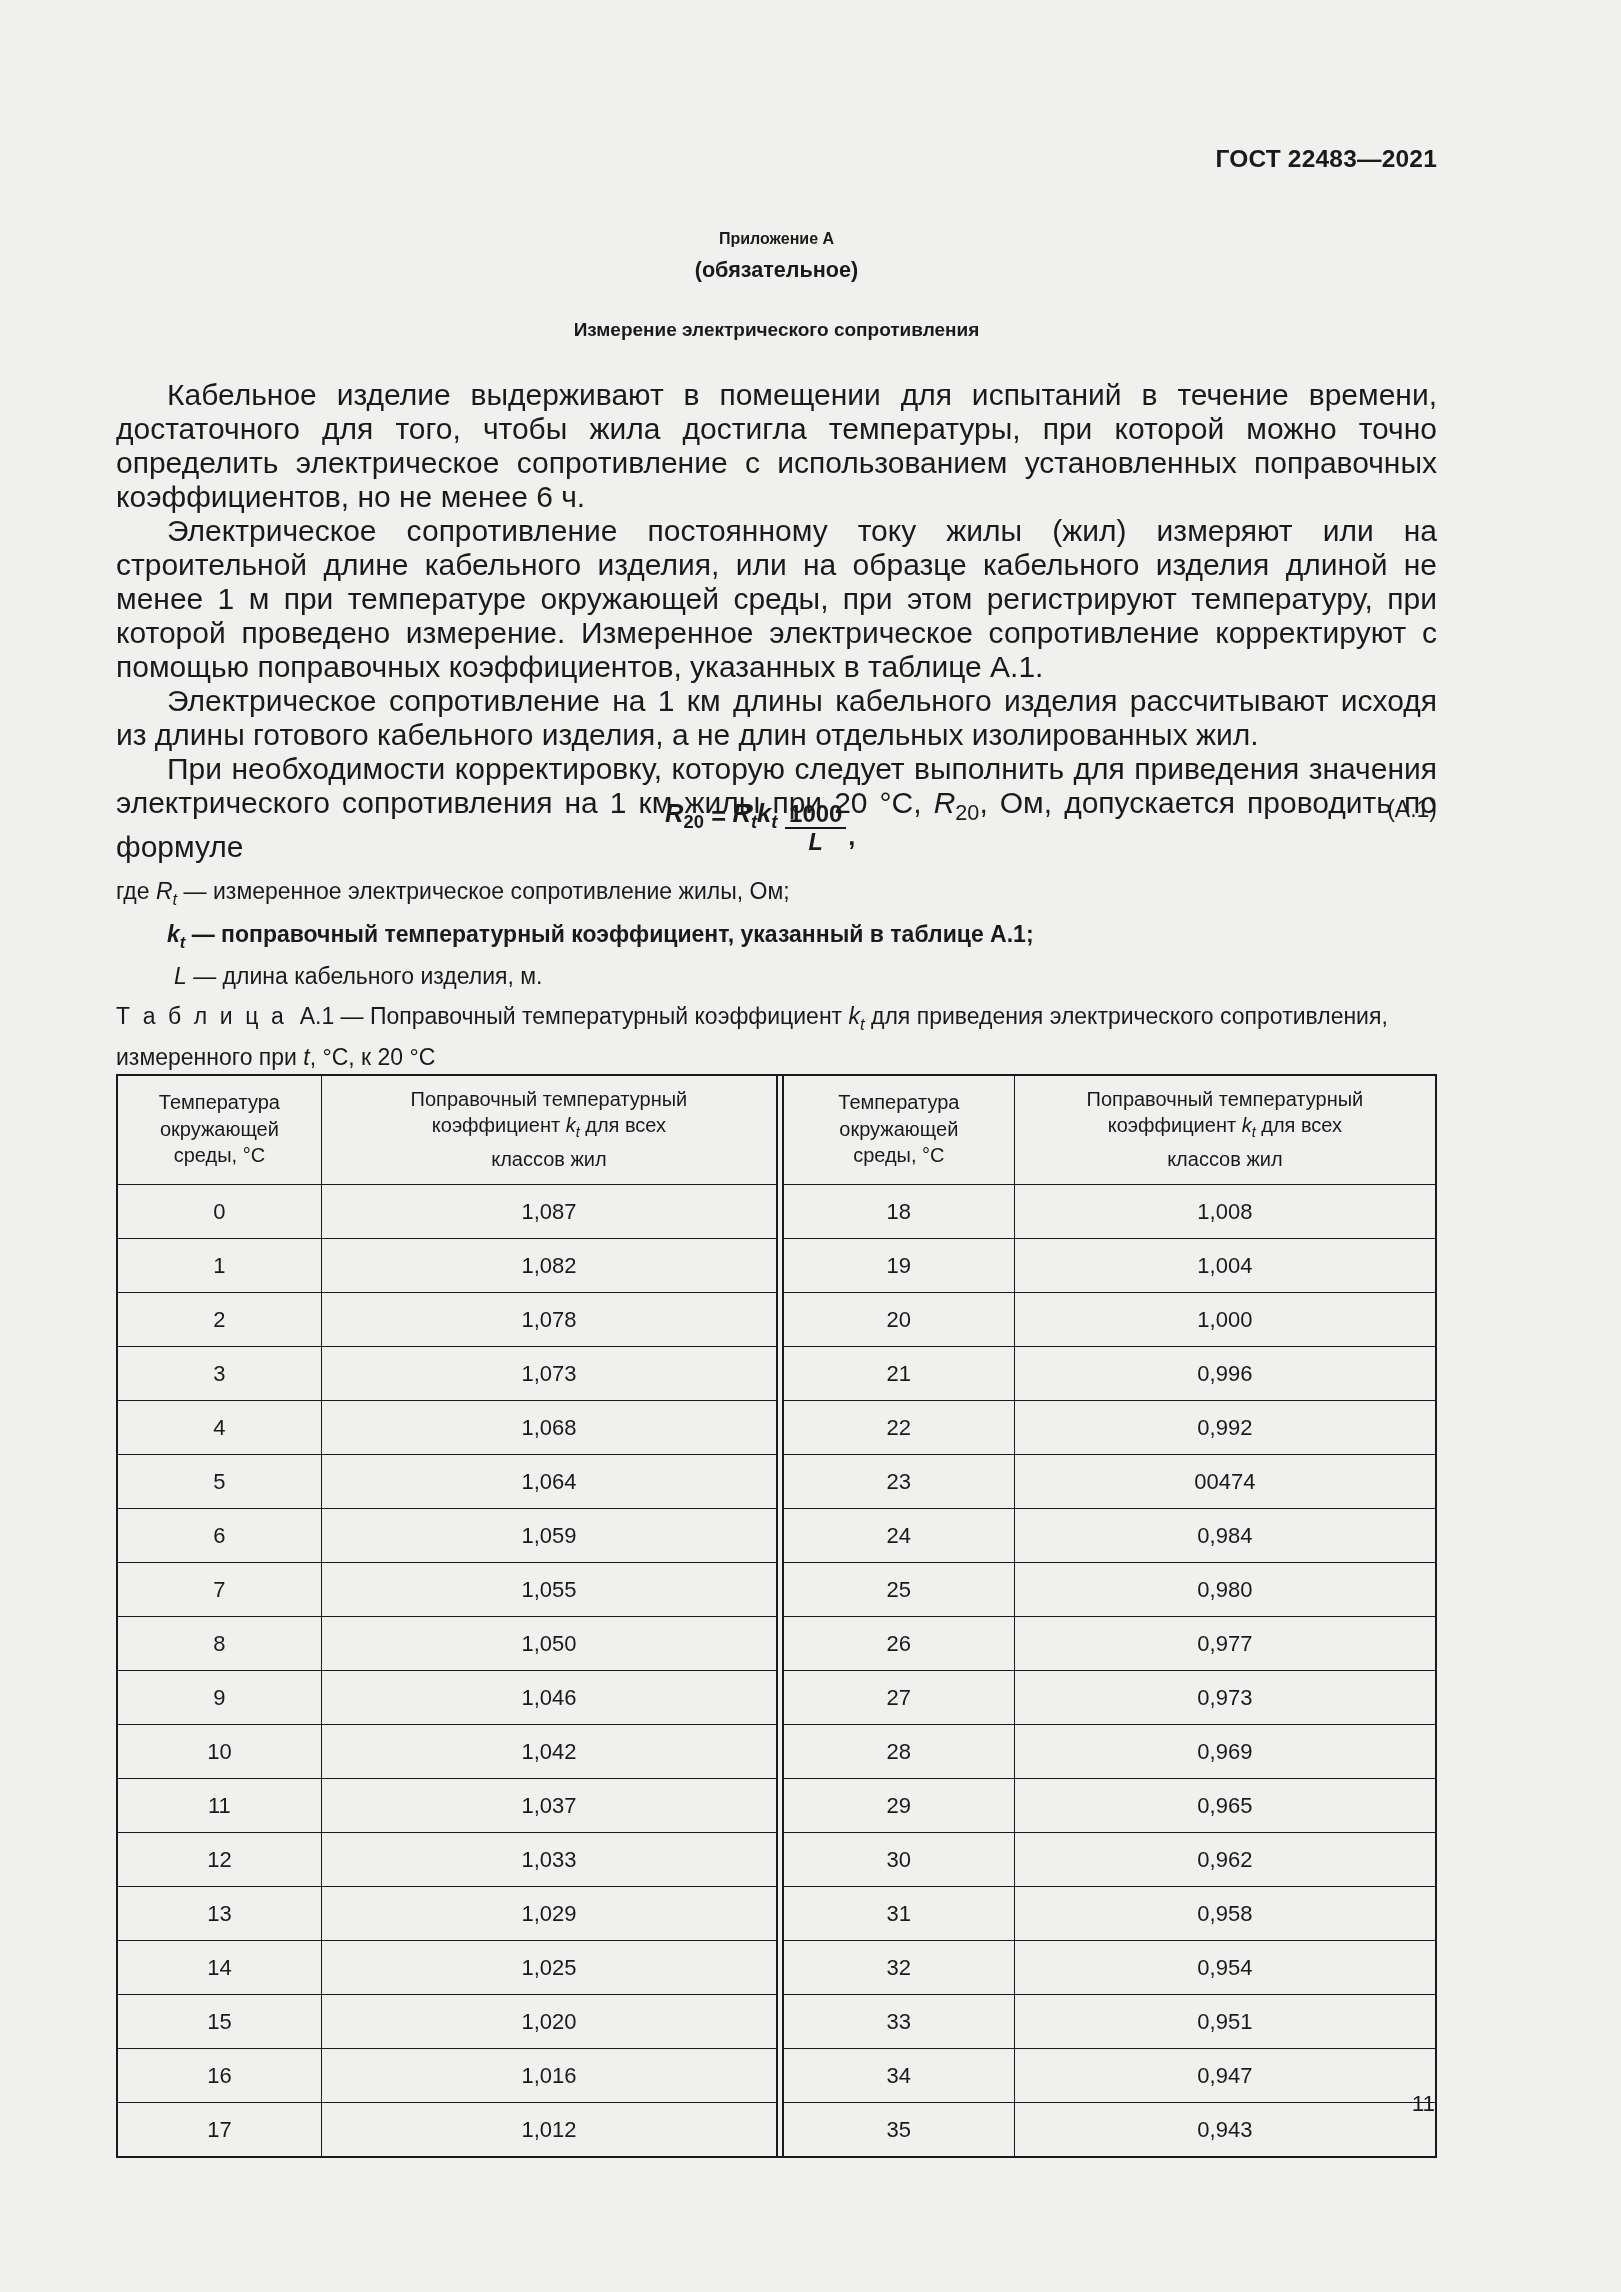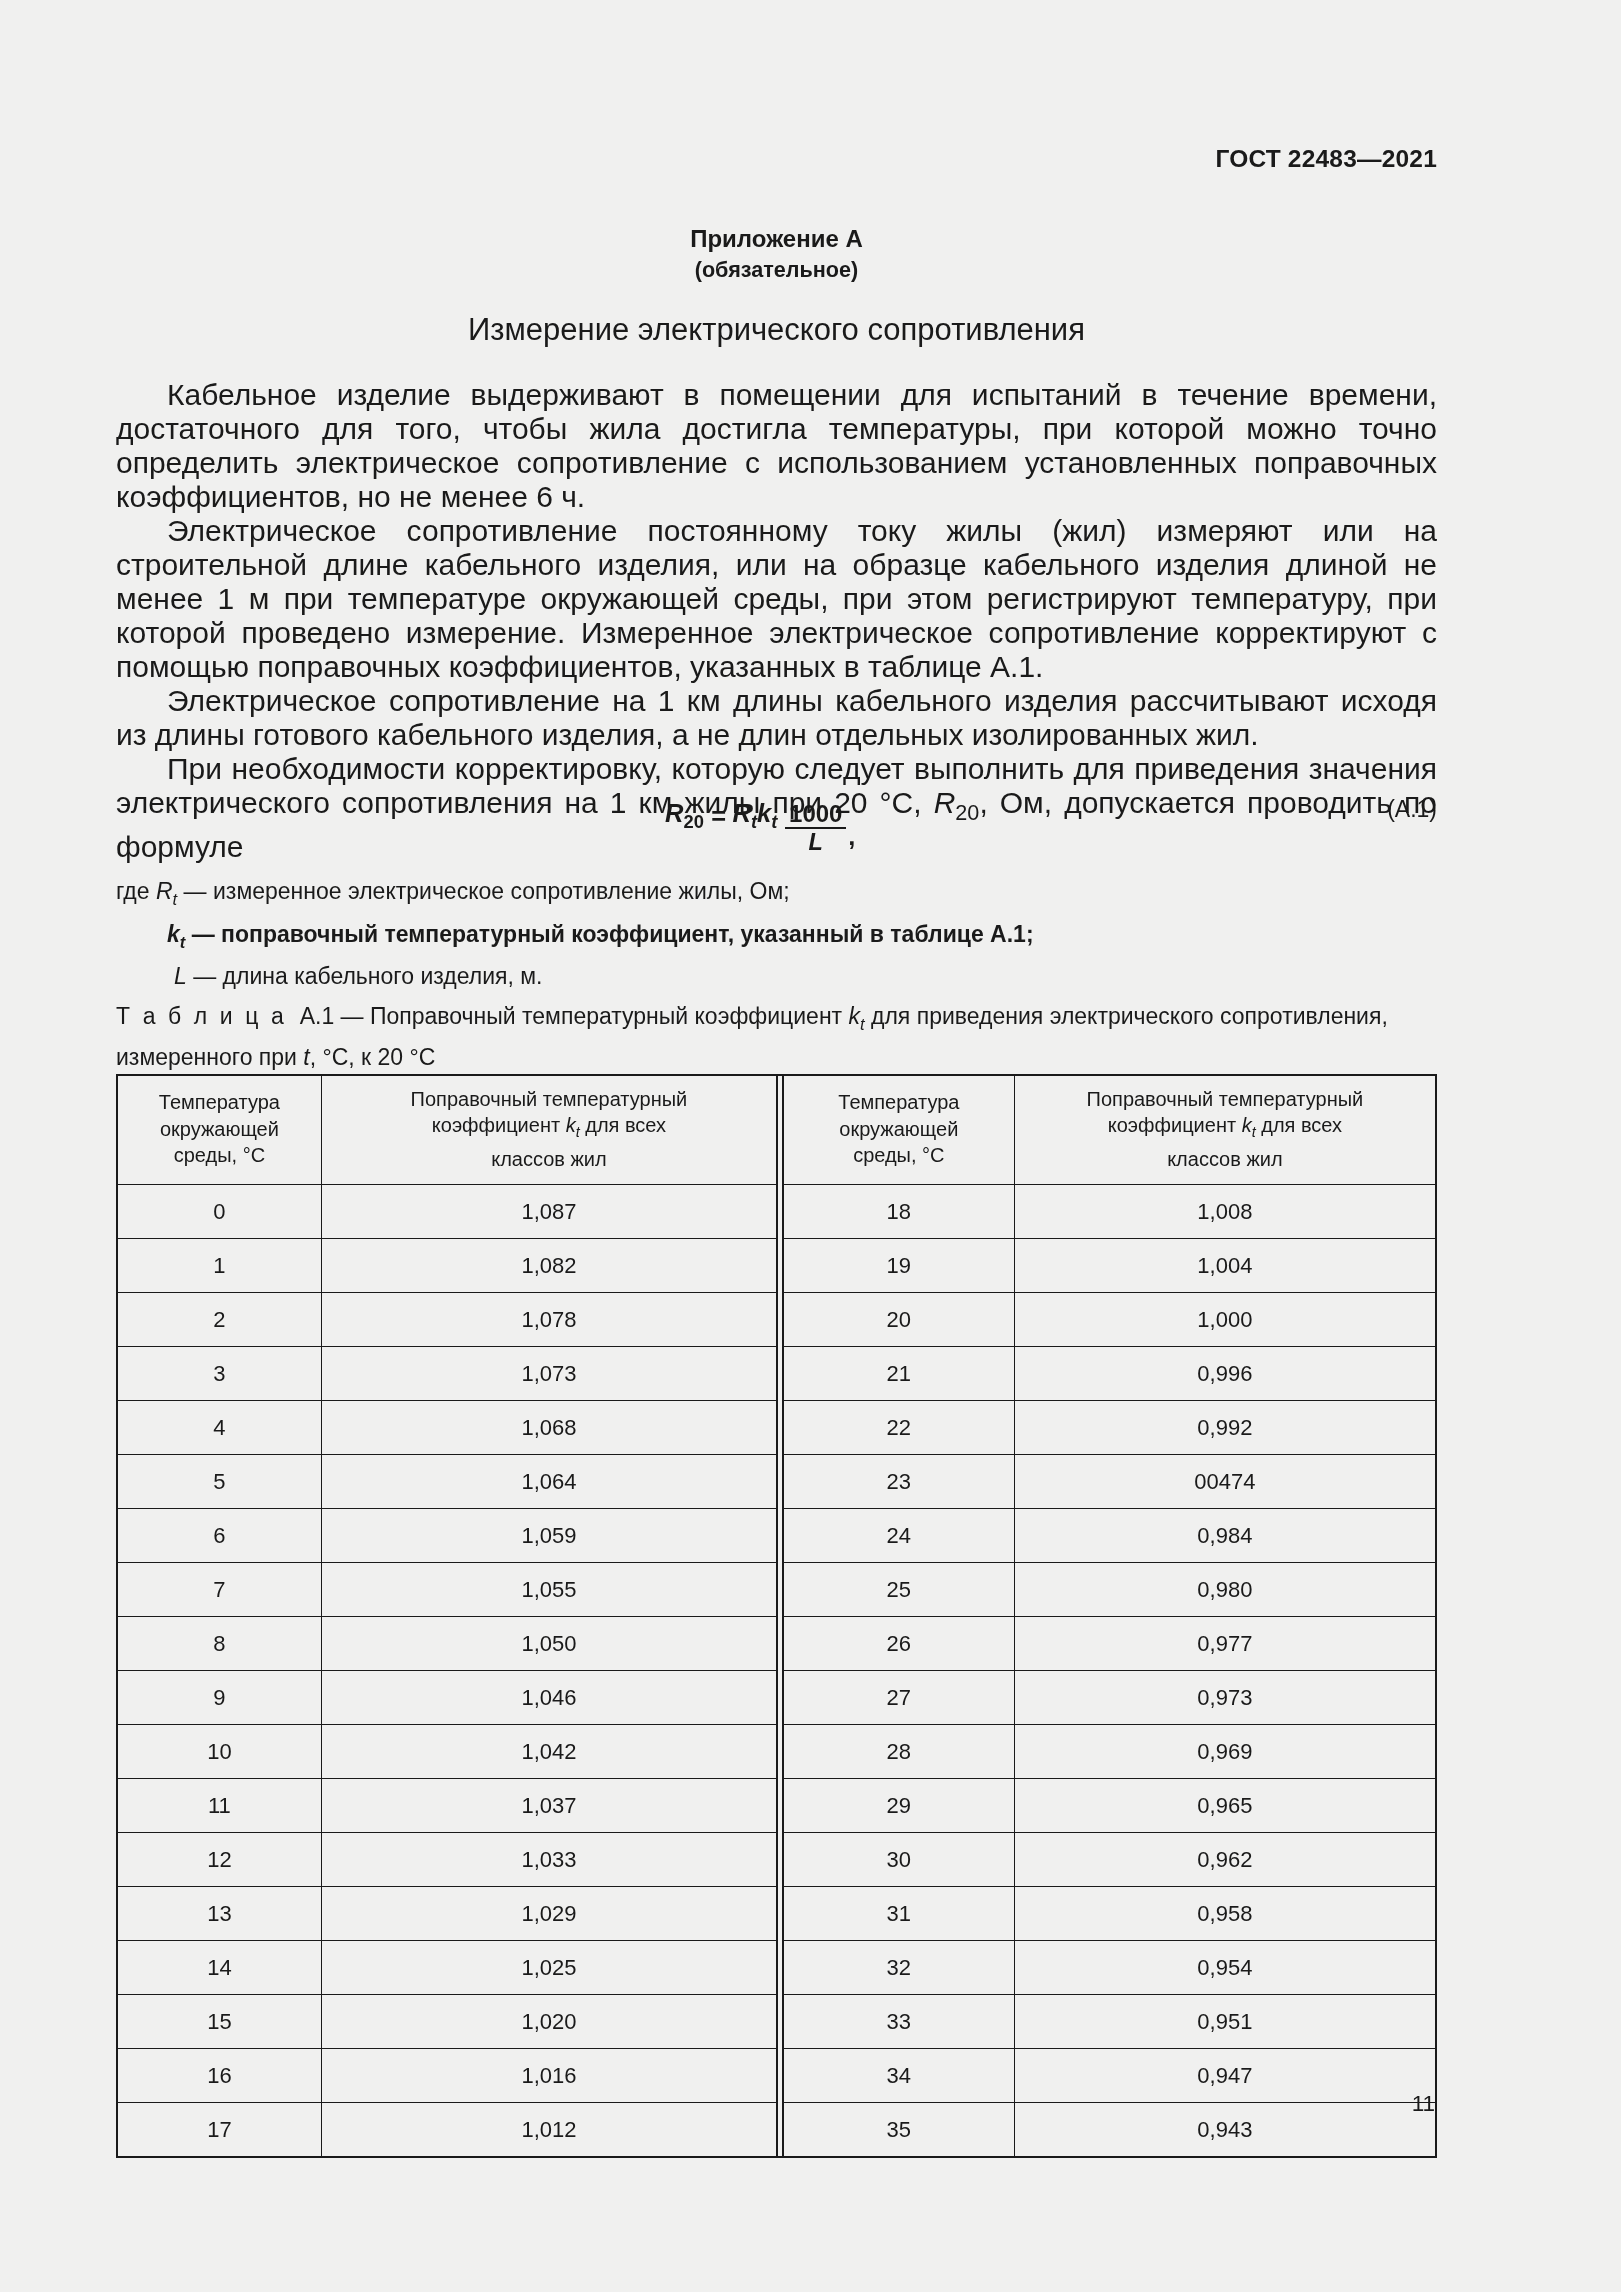--- a/index.html
+++ b/index.html
@@ -34,33 +34,33 @@
 
   
   .annex-block {
     position: absolute;
     top: 223px;
     left: 116px;
     width: 1321px;
     text-align: center;
   }
   .annex-title {
-    font-size: 24px;
+    font-size: 16px;
     font-weight: bold;
     line-height: 31px;
   }
   .annex-sub {
     font-size: 21.6px;
     font-weight: bold;
     line-height: 31px;
   }
   .section-title {
     margin-top: 29px;
-    font-size: 31px;
-    font-weight: normal;
+    font-size: 19px;
+    font-weight: bold;
     line-height: 31px;
   }
 
   
   .body-area {
     position: absolute;
     top: 378px;
     left: 116px;
     width: 1321px;
   }

